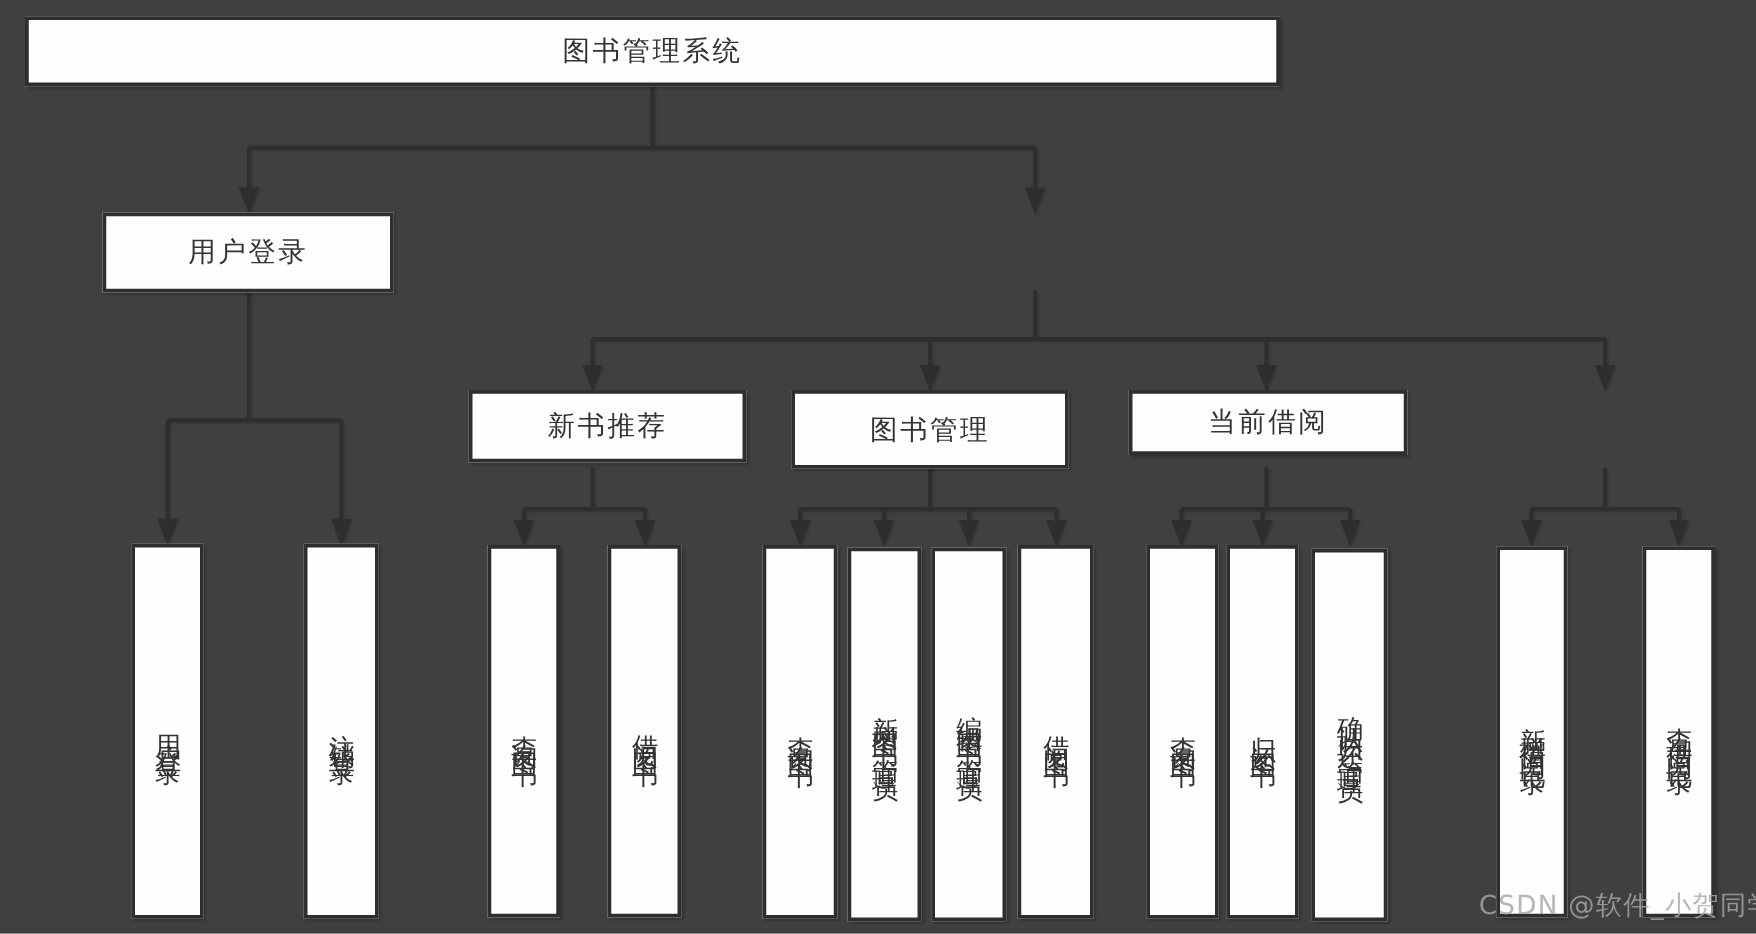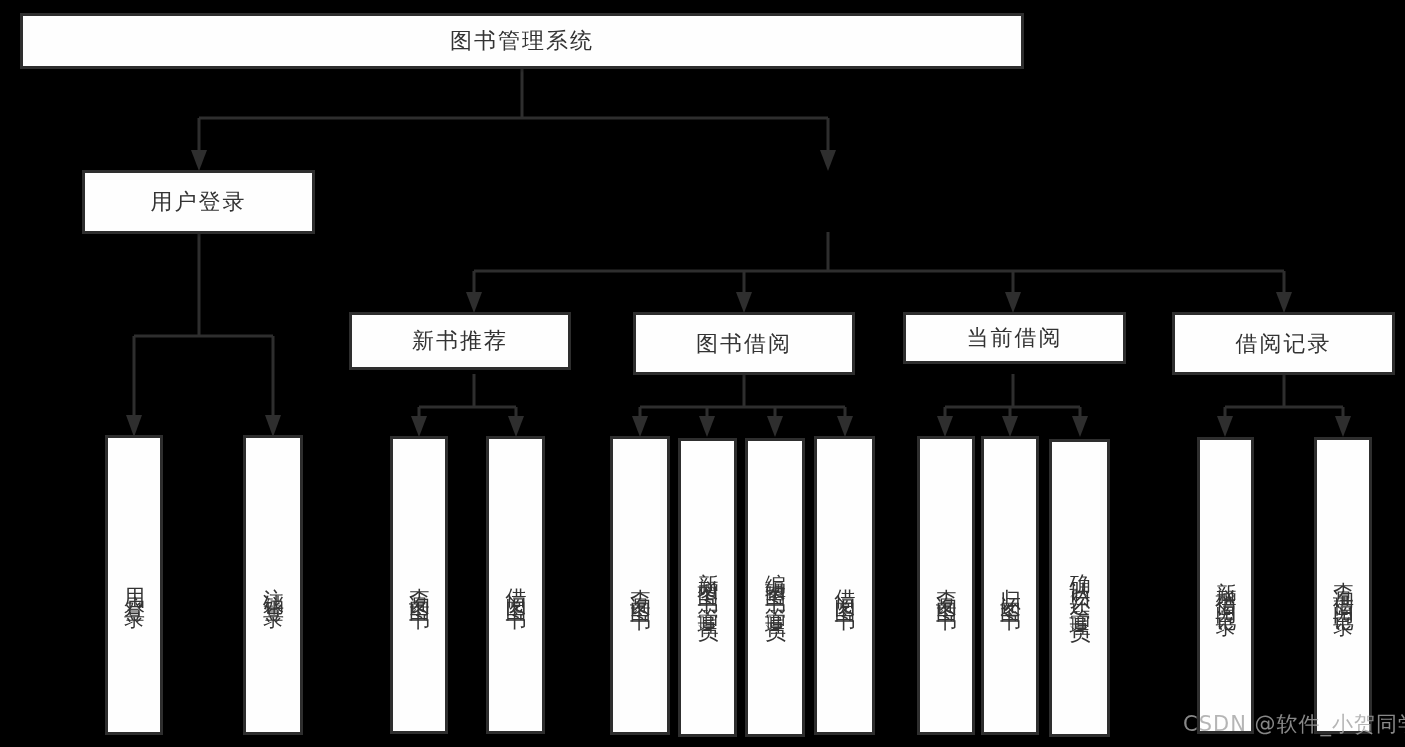--- a/index.html
+++ b/index.html
@@ -1,17 +1,17 @@
 <!DOCTYPE html>
 <html><head>
 <meta charset="utf-8">
 <style>
   html,body { margin:0; padding:0; background:#ffffff; }
   .stage {
-    position:relative; width:1405px; height:747px; background:#000000;
+    position:relative; width:1405px; height:747px; background:#404040;
     font-family:"DejaVu Sans","Liberation Sans",sans-serif; overflow:hidden;
   }
   .edges { position:absolute; left:0; top:0; width:1405px; height:747px;
     filter:drop-shadow(1.5px 1.5px 1px rgba(0,0,0,0.22)); }
   .edges line { stroke:#2e2e2e; stroke-width:3; }
   .edges polygon { fill:#2e2e2e; }
   .node {
     position:absolute; box-sizing:border-box; background:#fefefe;
     border:3px solid #2e2e2e; color:#333333;
     display:flex; align-items:center; justify-content:center;
@@ -106,24 +106,23 @@
       <polygon points="1217,416 1233,416 1225,437"></polygon>
       <line x1="1343" y1="407" x2="1343" y2="417"></line>
       <polygon points="1335,416 1351,416 1343,437"></polygon>
     </g>
   </svg>
 
   <div class="node hnode" style="left:20px; top:13px; width:1004px; height:56px;">图书管理系统</div>
 
   <div class="node hnode" style="left:82px; top:170px; width:233px; height:64px;">用户登录</div>
 
-  <div class="node hnode" style="left:349px; top:312px; width:222px; height:58px;">新书推荐</div>
-  <div class="node hnode" style="left:633px; top:312px; width:222px; height:63px;">图书借阅</div>
+  <div class="node hnode" style="left:375px; top:312px; width:222px; height:58px;">新书推荐</div>
+  <div class="node hnode" style="left:633px; top:312px; width:222px; height:63px;">图书管理</div>
   <div class="node hnode" style="left:903px; top:312px; width:223px; height:52px;">当前借阅</div>
-  <div class="node hnode" style="left:1172px; top:312px; width:223px; height:63px;">借阅记录</div>
 
   <div class="node vnode" style="left:105px; top:435px; width:58px; height:300px;">
     <span class="vlabel">用户登录</span>
   </div>
   <div class="node vnode" style="left:243px; top:435px; width:60px; height:300px;">
     <span class="vlabel">注销登录</span>
   </div>
 
   <div class="node vnode" style="left:390px; top:436px; width:58px; height:298px;">
     <span class="vlabel">查询图书</span>

